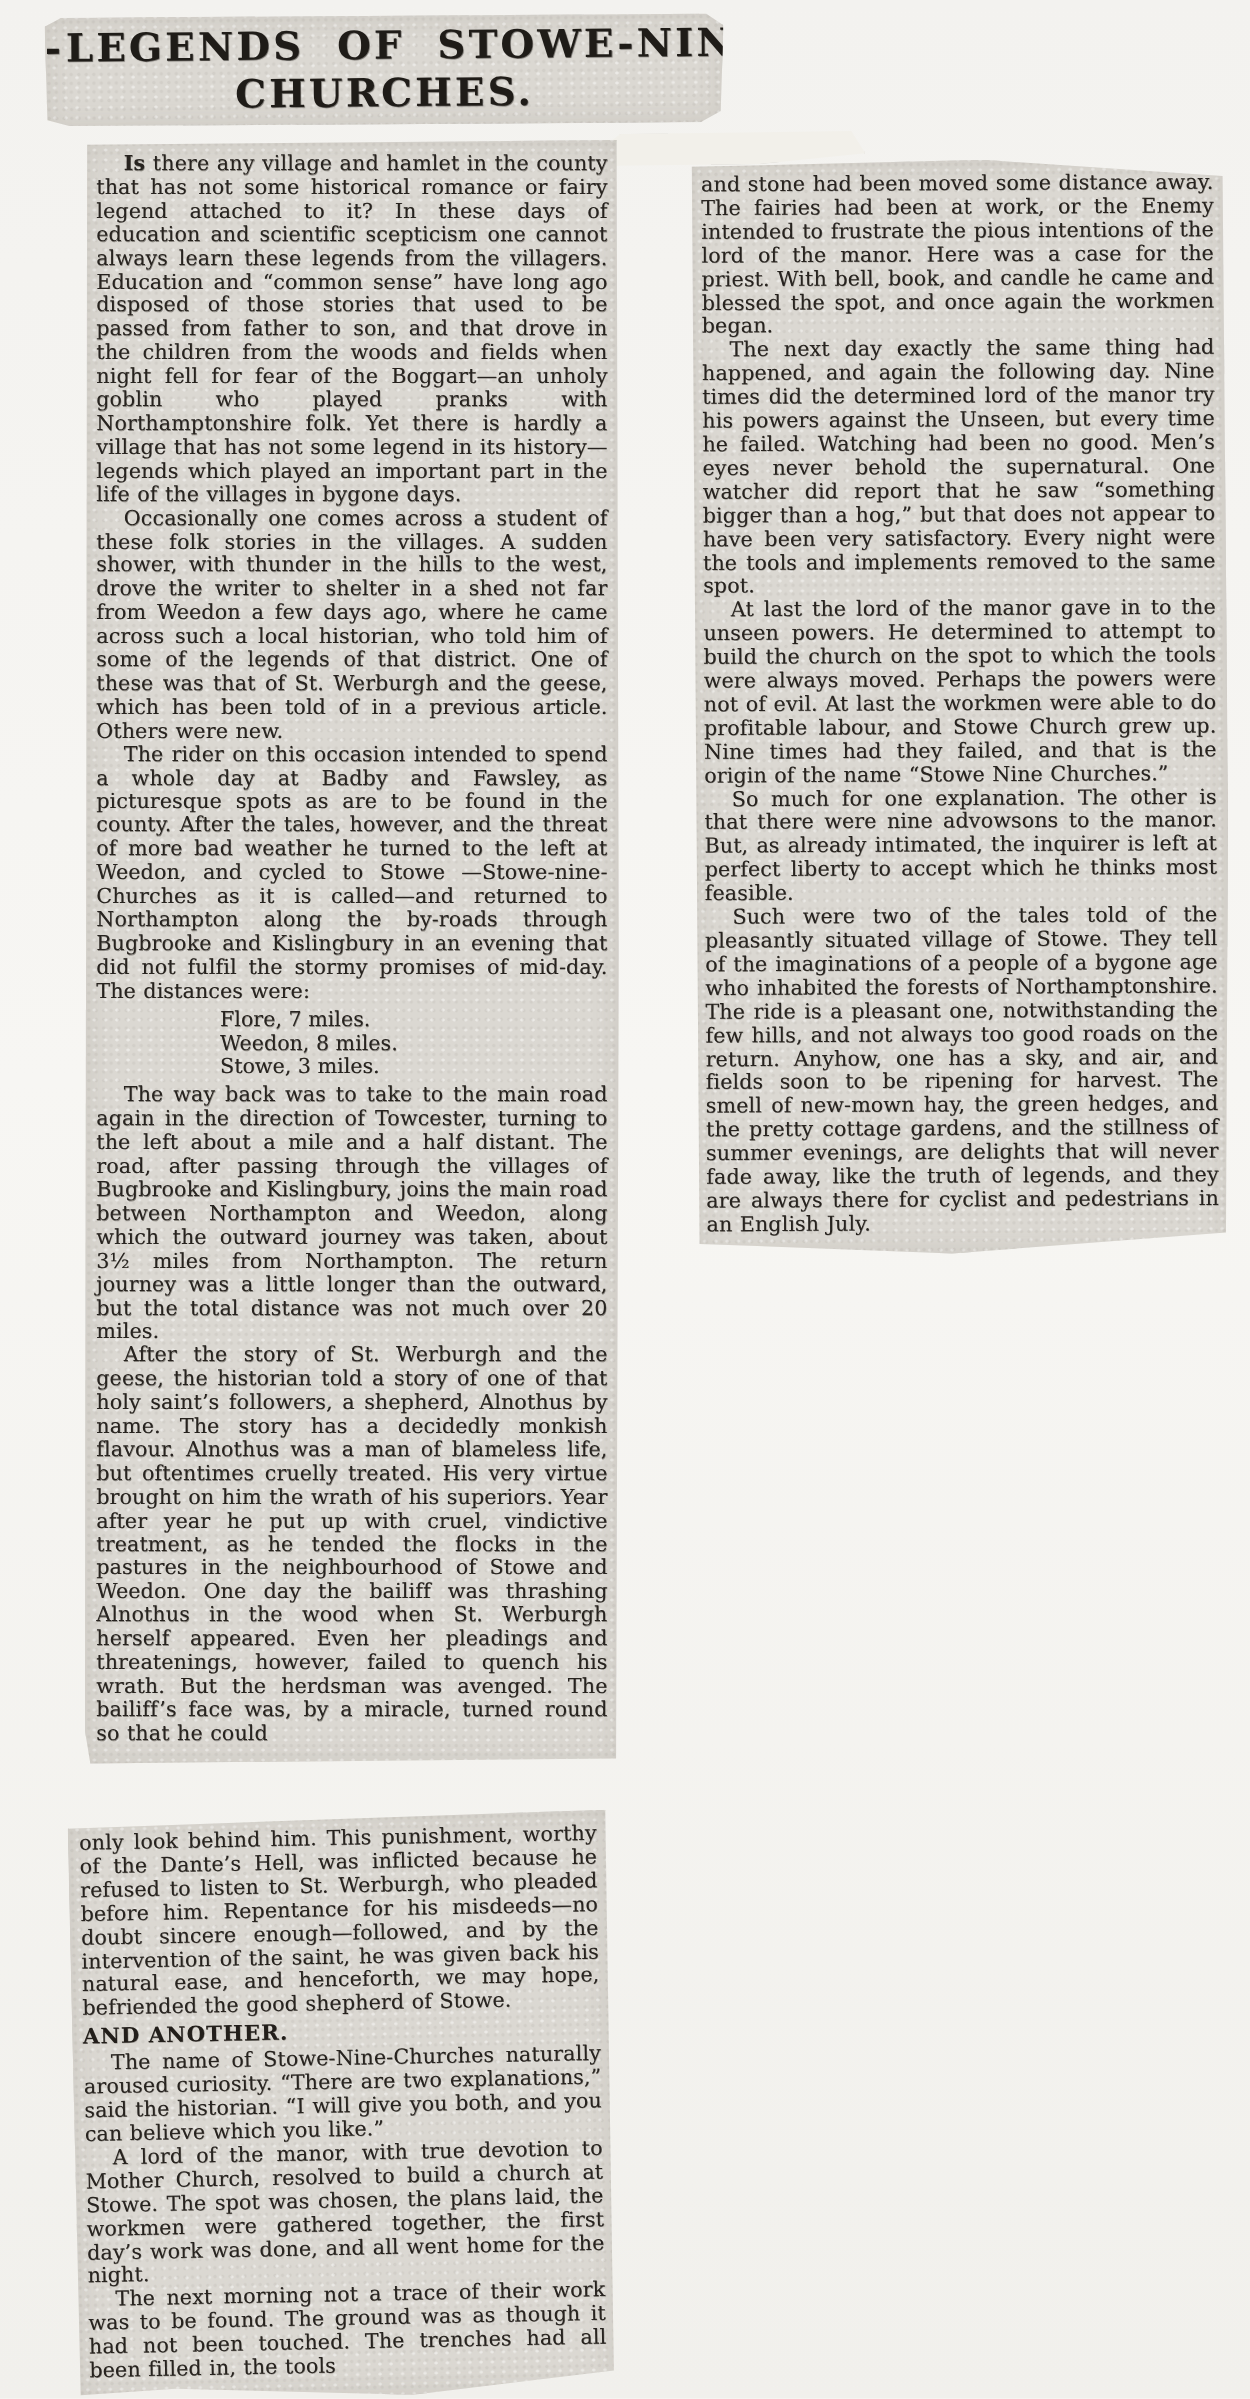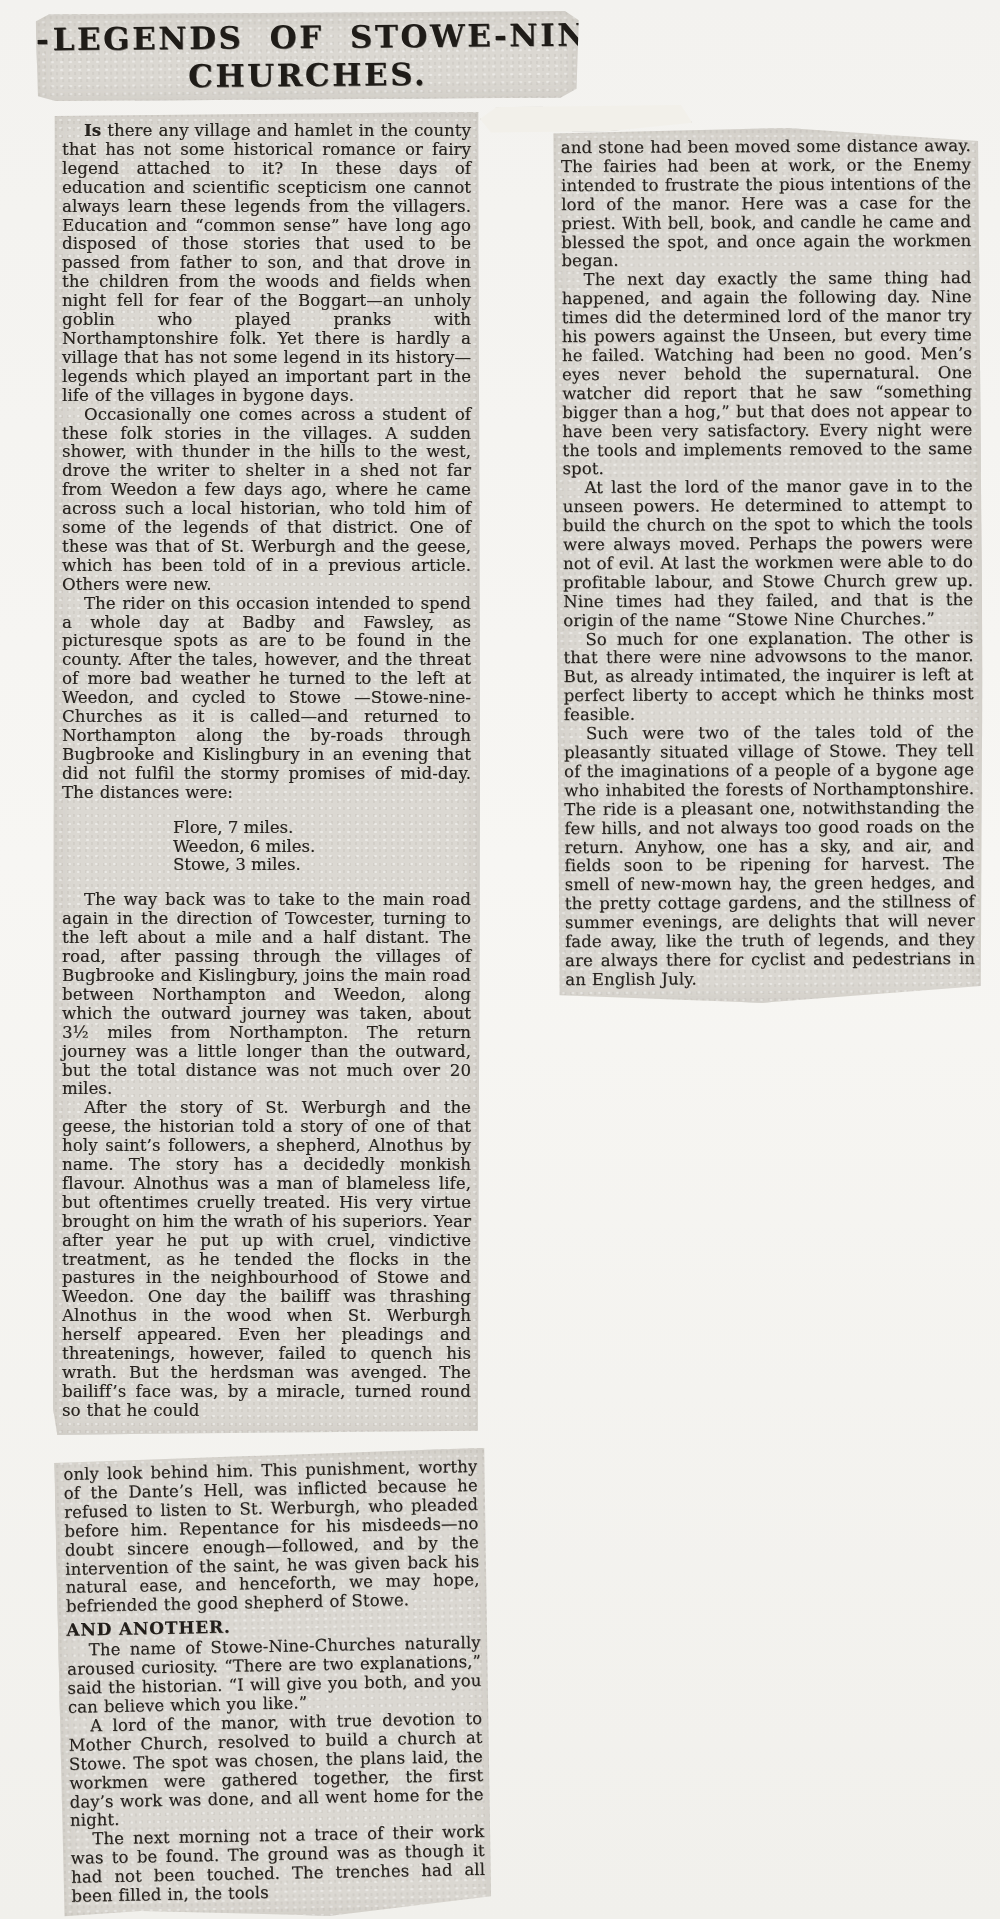--- a/index.html
+++ b/index.html
@@ -47,21 +47,21 @@
     word-spacing: 13px;
     line-height: 38px;
     white-space: nowrap;
     color: #1f1c18;
     text-shadow: 0.6px 0.6px 0.6px rgba(30, 26, 22, 0.55);
   }
   .title-line.first { margin-top: 6px; }
   .artifact-dash { letter-spacing: 0; word-spacing: 0; margin-right: 4px; }
 
   .left-col-top {
-    left: 53px;
+    left: 68px;
     top: 112px;
     width: 427px;
     clip-path: polygon(0.4% 0.3%, 99.6% 0, 100% 50%, 99.5% 99.7%, 1% 100%, 0 98%);
   }
   .left-col-bottom {
     left: 54px;
     top: 1456px;
     width: 432px;
     transform: rotate(-1.1deg);
     transform-origin: left top;
@@ -101,41 +101,41 @@
   }
   .para.noindent { text-indent: 0; }
   .bold-lead { font-weight: bold; }
   .col-heading {
     margin: 3px 0 2px 0;
     font-size: 17px;
     font-weight: bold;
     letter-spacing: 0.8px;
     color: #221e1a;
   }
-  .distances { padding-left: 95px; margin: 16px; }
+  .distances { padding-left: 95px; margin: 4px; }
   .distance-item { font-size: 16.5px; line-height: 18.9px; }
 </style>
 </head>
 <body>
 
 <div class="clipping title-strip">
   <div class="title-line first"><span class="artifact-dash">-</span><span>LEGENDS OF STOWE-NINE-</span></div>
   <div class="title-line"><span>CHURCHES.</span></div>
 </div>
 
 <div class="torn-fragment"></div>
 
 <div class="clipping left-col-top">
   <div class="col-content">
       <p class="para"><span class="bold-lead">Is</span> there any village and hamlet in the county that has not some historical romance or fairy legend attached to it? In these days of education and scientific scepticism one cannot always learn these legends from the villagers. Education and “common sense” have long ago disposed of those stories that used to be passed from father to son, and that drove in the children from the woods and fields when night fell for fear of the Boggart—an unholy goblin who played pranks with Northamptonshire folk. Yet there is hardly a village that has not some legend in its history—legends which played an important part in the life of the villages in bygone days.</p>
       <p class="para">Occasionally one comes across a student of these folk stories in the villages. A sudden shower, with thunder in the hills to the west, drove the writer to shelter in a shed not far from Weedon a few days ago, where he came across such a local historian, who told him of some of the legends of that district. One of these was that of St. Werburgh and the geese, which has been told of in a previous article. Others were new.</p>
       <p class="para">The rider on this occasion intended to spend a whole day at Badby and Fawsley, as picturesque spots as are to be found in the county. After the tales, however, and the threat of more bad weather he turned to the left at Weedon, and cycled to Stowe —Stowe-nine-Churches as it is called—and returned to Northampton along the by-roads through Bugbrooke and Kislingbury in an evening that did not fulfil the stormy promises of mid-day. The distances were:</p>
       <div class="distances">
         <div class="distance-item">Flore, 7 miles.</div>
-        <div class="distance-item">Weedon, 6 miles.</div>
+        <div class="distance-item">Weedon, 8 miles.</div>
         <div class="distance-item">Stowe, 3 miles.</div>
       </div>
       <p class="para">The way back was to take to the main road again in the direction of Towcester, turning to the left about a mile and a half distant. The road, after passing through the villages of Bugbrooke and Kislingbury, joins the main road between Northampton and Weedon, along which the outward journey was taken, about 3½ miles from Northampton. The return journey was a little longer than the outward, but the total distance was not much over 20 miles.</p>
       <p class="para">After the story of St. Werburgh and the geese, the historian told a story of one of that holy saint’s followers, a shepherd, Alnothus by name. The story has a decidedly monkish flavour. Alnothus was a man of blameless life, but oftentimes cruelly treated. His very virtue brought on him the wrath of his superiors. Year after year he put up with cruel, vindictive treatment, as he tended the flocks in the pastures in the neighbourhood of Stowe and Weedon. One day the bailiff was thrashing Alnothus in the wood when St. Werburgh herself appeared. Even her pleadings and threatenings, however, failed to quench his wrath. But the herdsman was avenged. The bailiff’s face was, by a miracle, turned round so that he could</p>
     </div>
 </div>
 
 <div class="clipping left-col-bottom">
   <div class="col-content">
       <p class="para noindent">only look behind him. This punishment, worthy of the Dante’s Hell, was inflicted because he refused to listen to St. Werburgh, who pleaded before him. Repentance for his misdeeds—no doubt sincere enough—followed, and by the intervention of the saint, he was given back his natural ease, and henceforth, we may hope, befriended the good shepherd of Stowe.</p>

